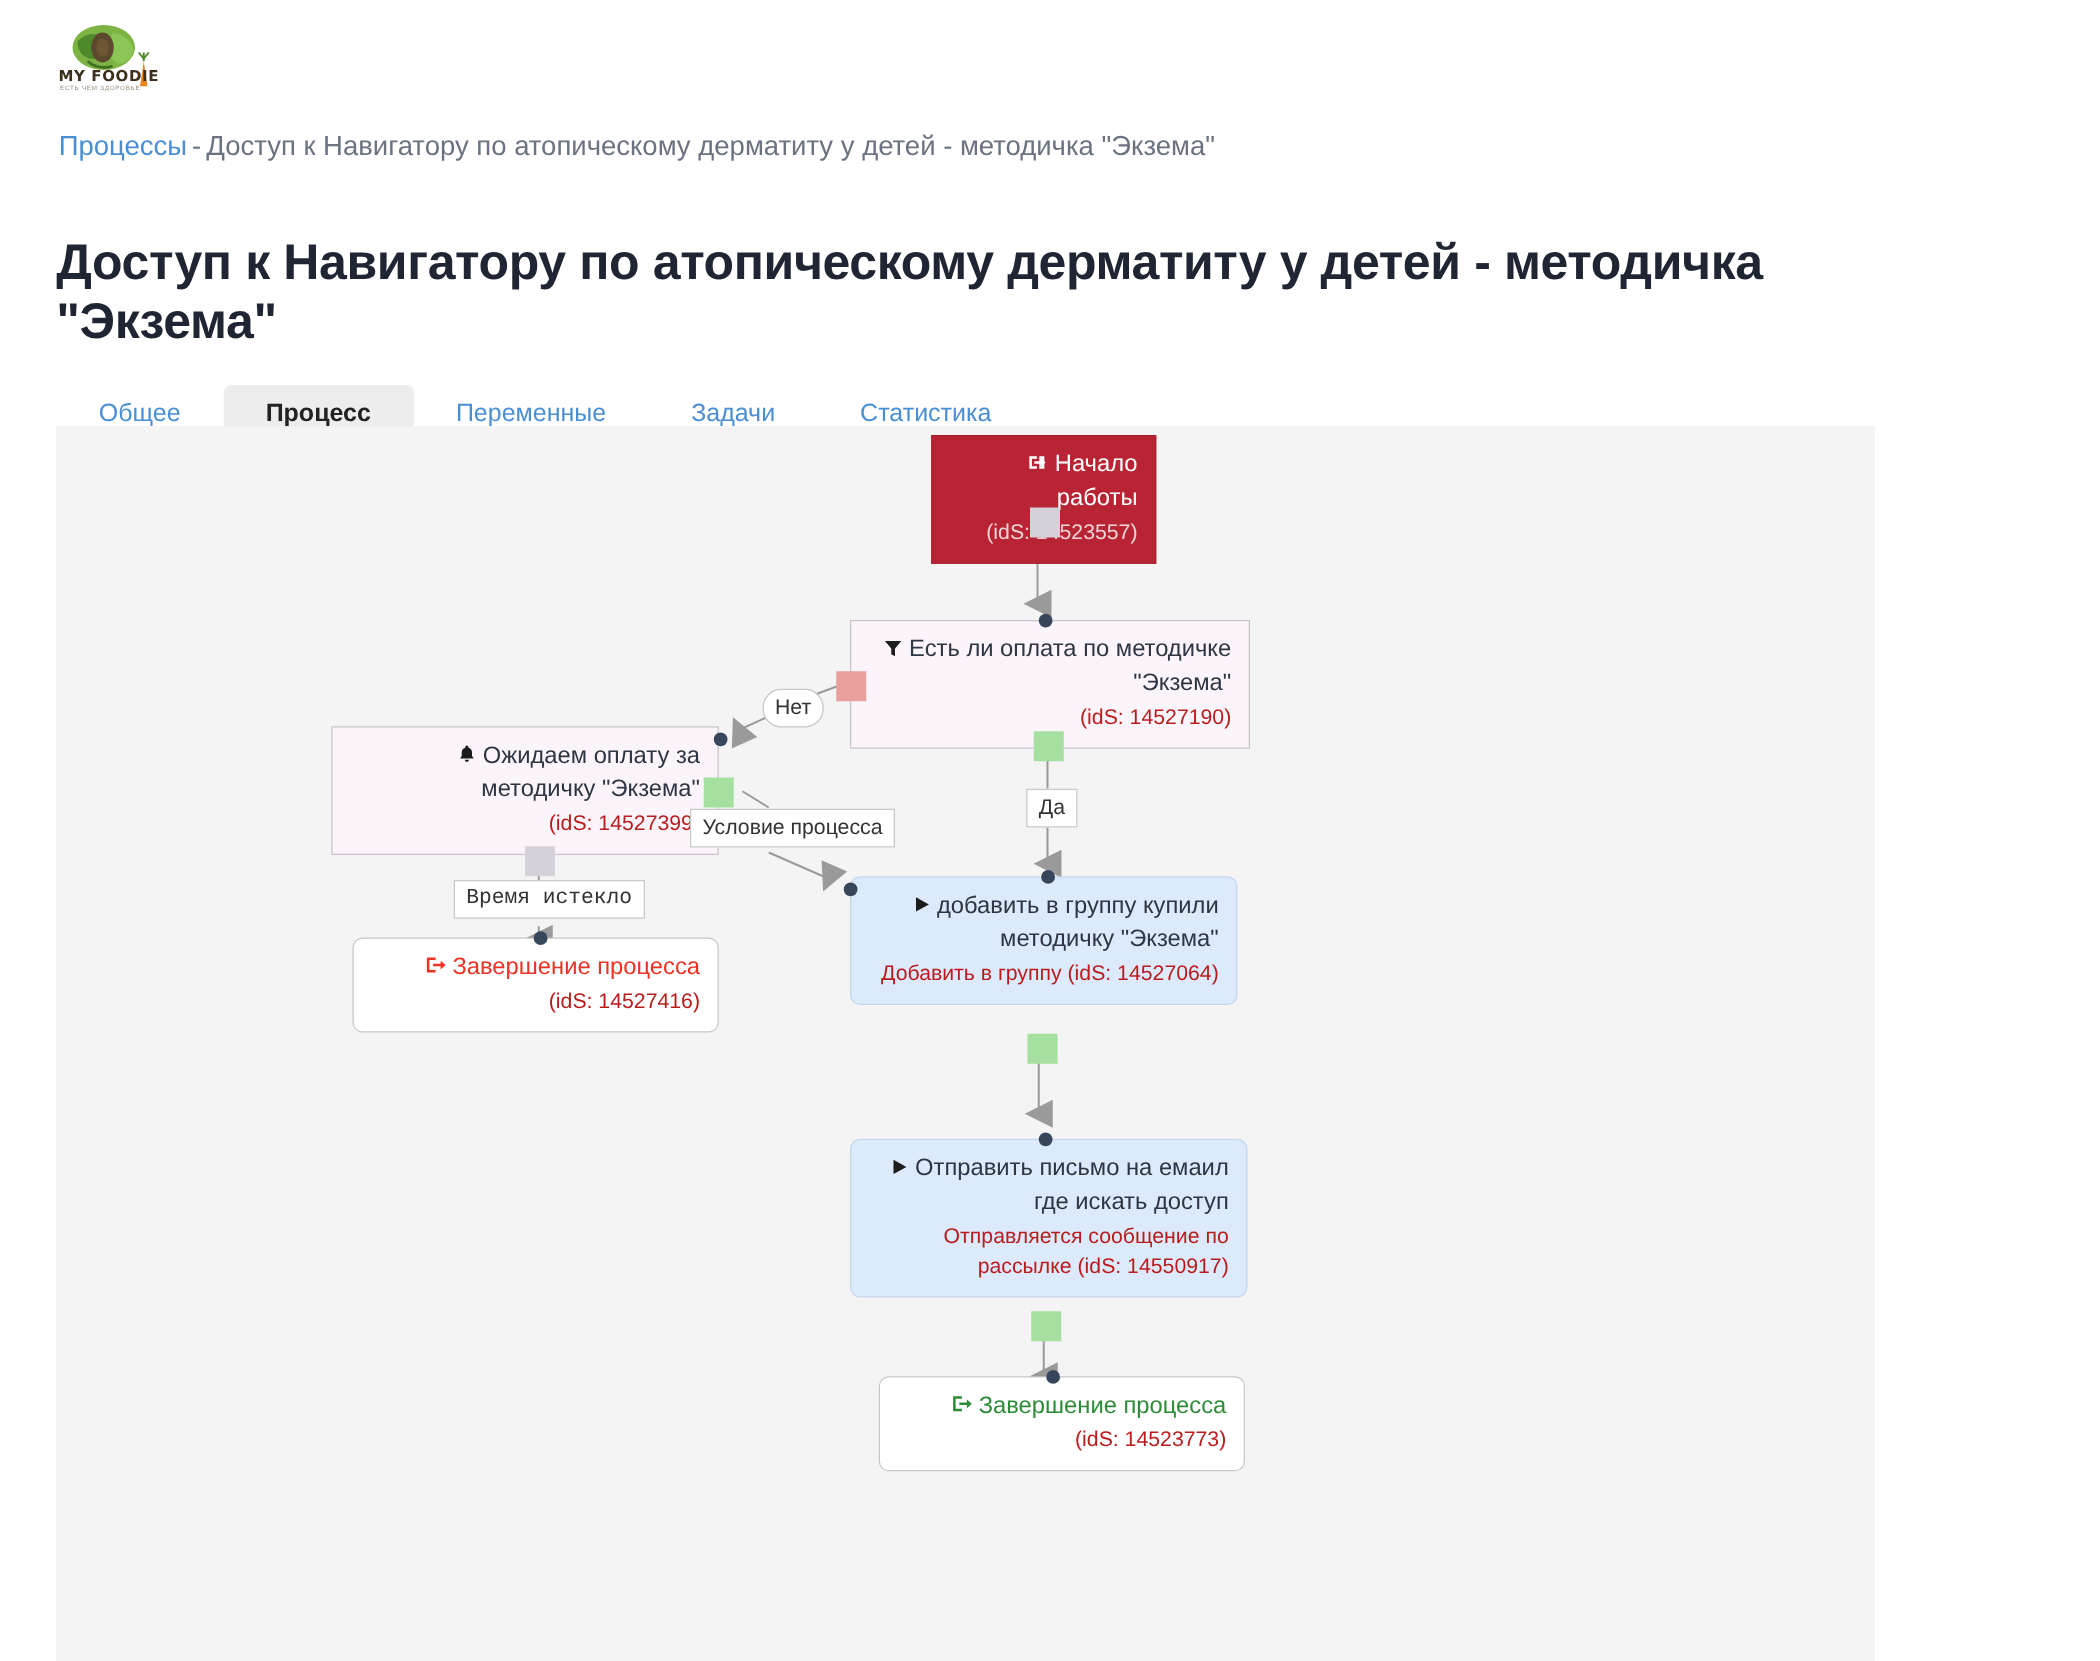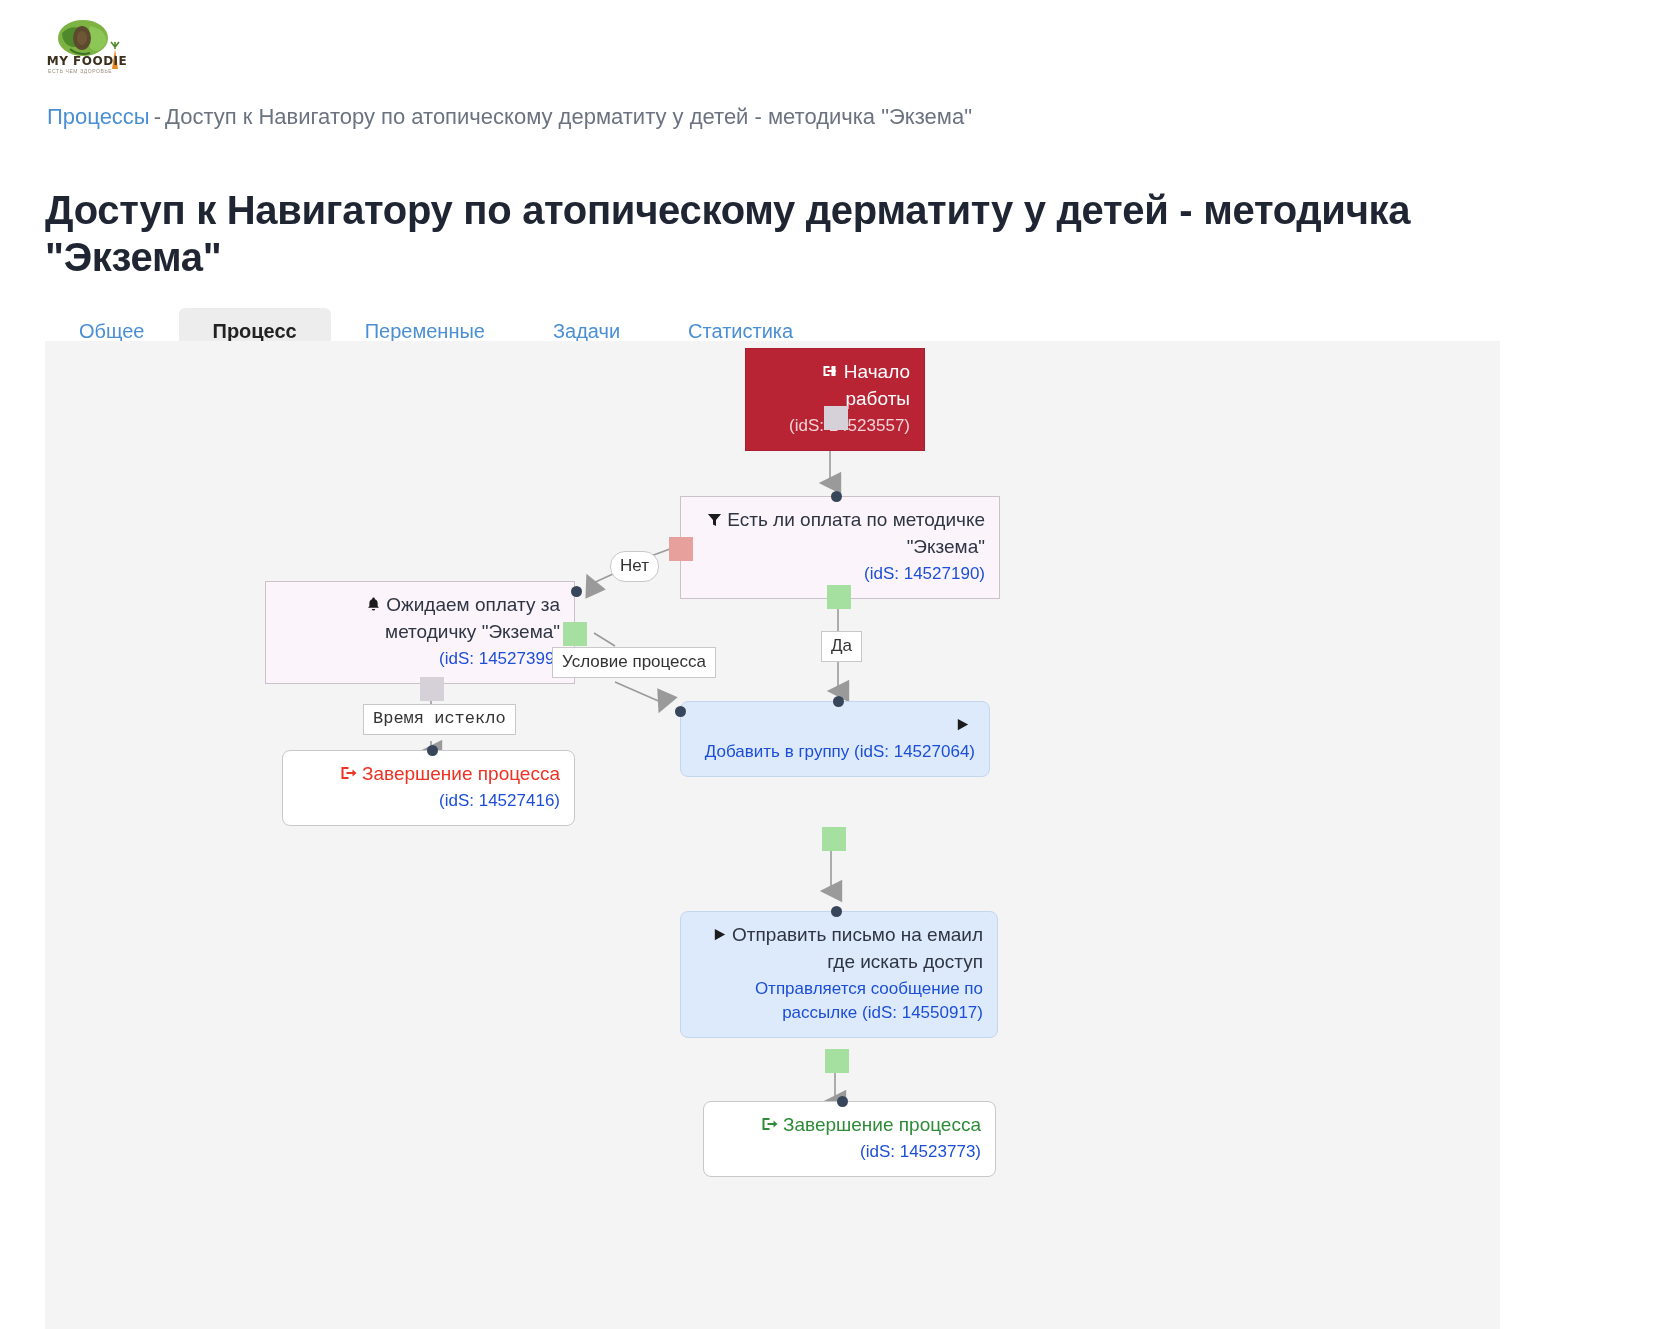--- a/index.html
+++ b/index.html
@@ -85,21 +85,21 @@
   .node {
     position: absolute;
     border: 1px solid #bdbdbd;
     text-align: right;
     font-size: 19px;
     line-height: 1.42;
     color: #2f3542;
     padding: 10px 14px 12px 14px;
   }
   .node .sub {
-    font-size: 17px; color: #1d4ed8; display:block; margin-top: 1px;
+    font-size: 17px; color: #b91c1c; display:block; margin-top: 1px;
   }
   .node .ttl { display: block; }
 
   .node-start {
     background: #b92435; border: 1px solid #a81f2e; color: #fff;
   }
   .node-start .sub { color: #f1d4d7; }
 
   .node-cond {
     background: #fbf5fb; border: 1px solid #c9c3c9;
@@ -267,21 +267,21 @@
         </svg><span>Завершение процесса</span>
       </span>
       <span class="sub">(idS: 14527416)</span>
       <div class="dot" style="left:144px; top:-6px;"></div>
     </div>
 
     <div class="node node-action" style="left:635px; top:360px; width:310px;">
       <span class="ttl">
         <svg class="icon-inline" width="15" height="15" viewBox="0 0 16 16">
           <path d="M3 2 L14 8 L3 14 Z" fill="#1c1c1c"></path>
-        </svg>
+        </svg><span>добавить в группу купили методичку "Экзема"</span>
       </span>
       <span class="sub">Добавить в группу (idS: 14527064)</span>
       <div class="dot" style="left:152px; top:-6px;"></div>
       <div class="dot" style="left:-6px; top:4px;"></div>
       <div class="handle green" style="left:141px; top:125px;"></div>
     </div>
 
     <div class="node node-action" style="left:635px; top:570px; width:318px;">
       <span class="ttl">
         <svg class="icon-inline" width="15" height="15" viewBox="0 0 16 16">

